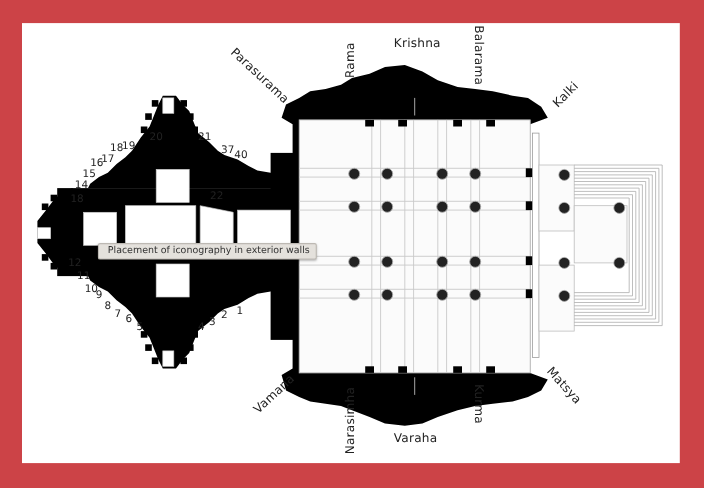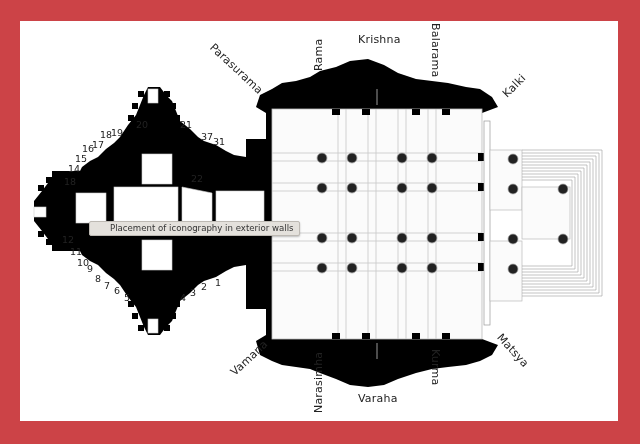--- a/index.html
+++ b/index.html
@@ -1,21 +1,21 @@
 <!DOCTYPE html>
 <html><head>
 <meta charset="utf-8">
 <style>
   html,body{margin:0;padding:0;}
   body{width:640px;height:444px;background:#cc4347;position:relative;overflow:hidden;font-family:"DejaVu Sans","Liberation Sans",sans-serif;}
   #canvas{position:absolute;left:20px;top:21px;width:598px;height:400px;background:#ffffff;overflow:hidden;}
   #plan{position:absolute;left:0;top:0;}
   .lbl{position:absolute;font-size:11px;color:#222;white-space:nowrap;transform-origin:0 0;letter-spacing:0.2px;}
   .num{position:absolute;font-size:9.5px;color:#222;white-space:nowrap;}
-  #tooltip{position:absolute;left:69px;top:200px;background:#e4e1dc;border:1px solid #bdb9b3;border-radius:2px;padding:1px 5px 2px 20px;font-size:8.6px;color:#333;white-space:nowrap;box-shadow:0 1px 2px rgba(0,0,0,0.25);}
+  #tooltip{position:absolute;left:69px;top:200px;background:#e4e1dc;border:1px solid #bdb9b3;border-radius:2px;padding:1px 5px 2px 8px;font-size:8.6px;color:#333;white-space:nowrap;box-shadow:0 1px 2px rgba(0,0,0,0.25);}
 </style>
 </head>
 <body>
 
 <div id="canvas">
   <svg id="plan" width="598" height="400" viewBox="0 0 598 400">
 
     <g fill="#000">
 
       <rect x="32" y="150" width="210" height="80"></rect>
@@ -168,21 +168,21 @@
   <span class="num" style="left:48px;top:142px;">14</span>
   <span class="num" style="left:55px;top:132px;">15</span>
   <span class="num" style="left:62px;top:122px;">16</span>
   <span class="num" style="left:72px;top:118px;">17</span>
   <span class="num" style="left:80px;top:108px;">18</span>
   <span class="num" style="left:91px;top:106px;">19</span>
   <span class="num" style="left:116px;top:98px;">20</span>
   <span class="num" style="left:160px;top:98px;">21</span>
   <span class="num" style="left:171px;top:104px;margin-top:48px;">22</span>
   <span class="num" style="left:181px;top:110px;">37</span>
-  <span class="num" style="left:193px;top:115px;">31</span>
+  <span class="num" style="left:193px;top:115px;">40</span>
 
   <span class="num" style="left:42px;top:213px;">12</span>
   <span class="num" style="left:50px;top:225px;">11</span>
   <span class="num" style="left:57px;top:236px;">10</span>
   <span class="num" style="left:67px;top:242px;">9</span>
   <span class="num" style="left:75px;top:252px;">8</span>
   <span class="num" style="left:84px;top:259px;">7</span>
   <span class="num" style="left:94px;top:264px;">6</span>
   <span class="num" style="left:104px;top:271px;">5</span>
   <span class="num" style="left:160px;top:271px;">4</span>

